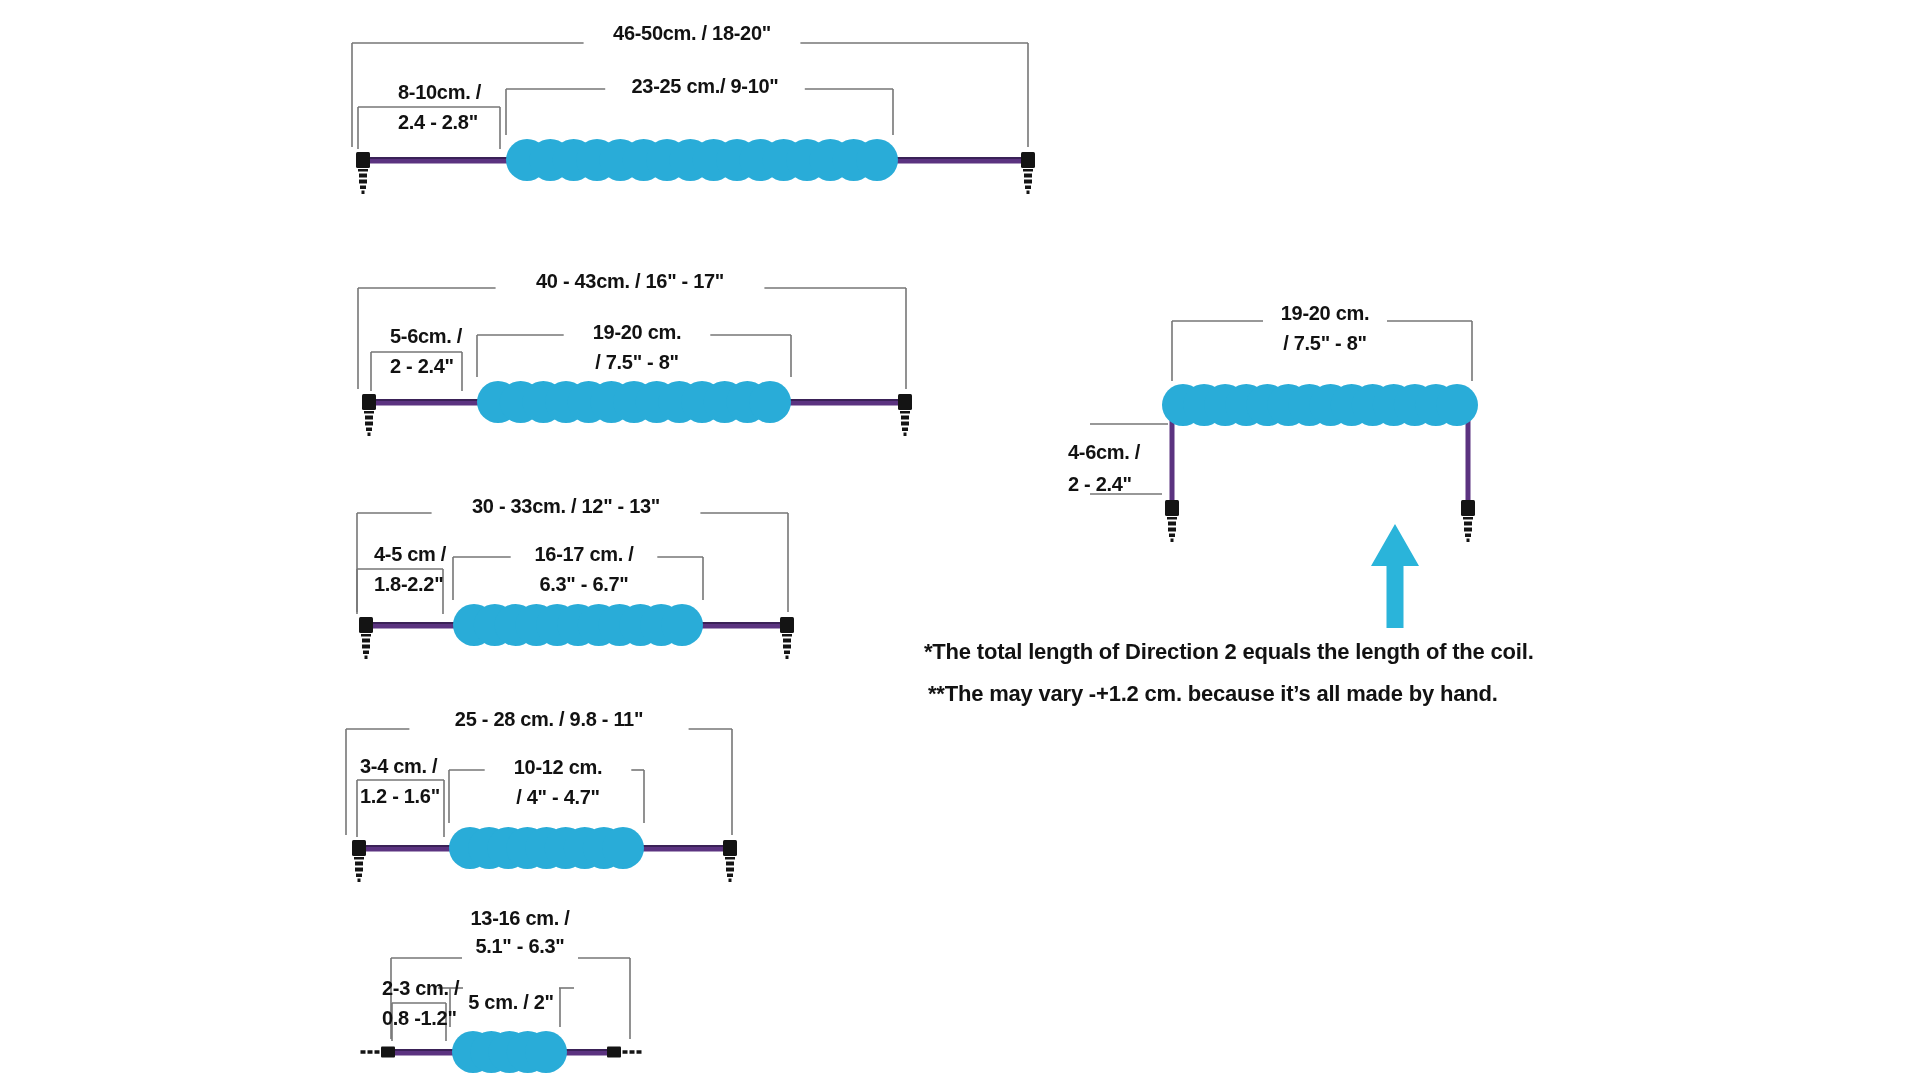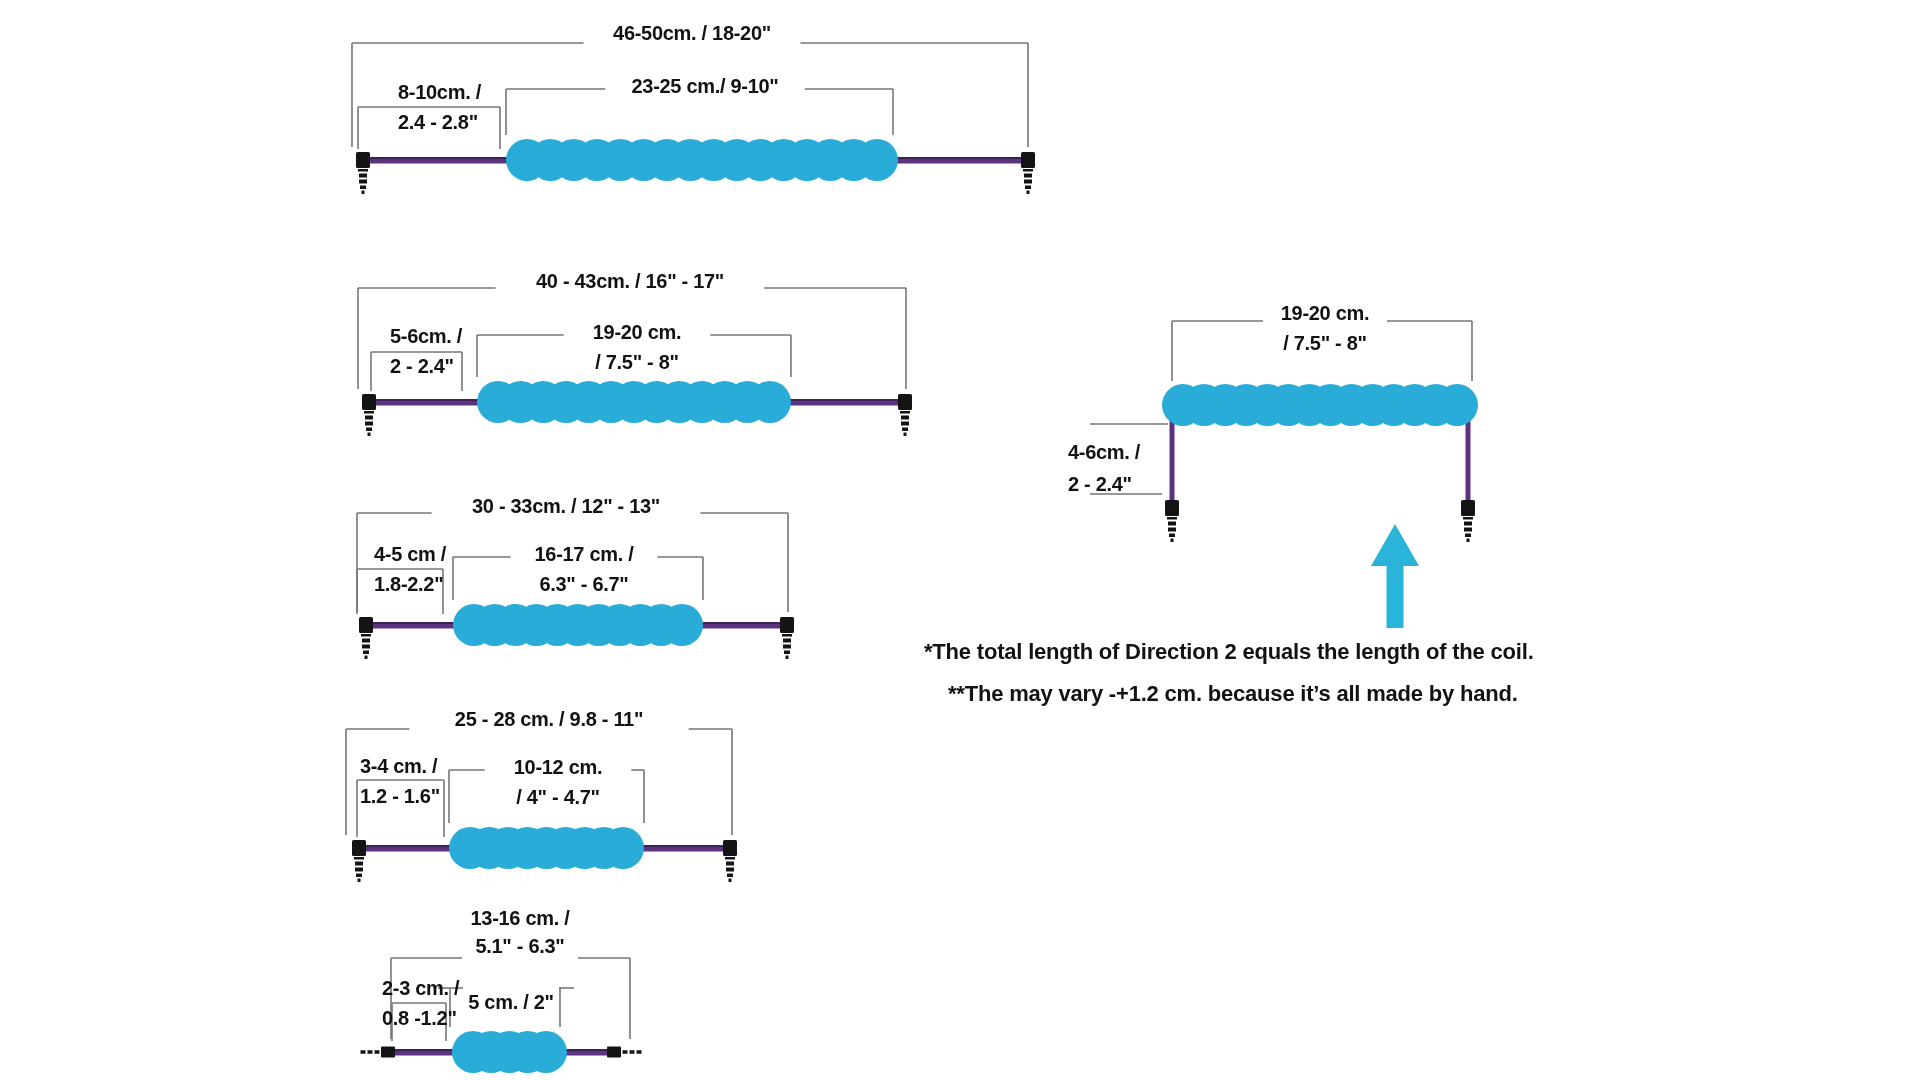--- a/index.html
+++ b/index.html
@@ -11,21 +11,21 @@
   #dg text{
     font-family:"Liberation Sans","DejaVu Sans",sans-serif;
     font-weight:700;font-size:20px;fill:#121212;letter-spacing:-0.3px;
   }
   .notes{position:absolute;left:0;top:0;width:1920px;height:1080px;pointer-events:none;padding-left:45px;}
   .note-line{
     position:absolute;font-weight:700;font-size:22px;color:#121212;
     white-space:nowrap;letter-spacing:-0.2px;line-height:22px;
   }
   #note1{left:924px;top:641px;}
-  #note2{left:928px;top:683px;margin-left:20px;}
+  #note2{left:928px;top:683px;}
 </style>
 </head>
 <body>
 
 <svg id="dg" width="1920" height="1080" viewBox="0 0 1920 1080">
     <g>
       <g>
         <line x1="352" y1="43" x2="583.6" y2="43" stroke="#767676" stroke-width="1.6"></line>
         <line x1="800.4" y1="43" x2="1028" y2="43" stroke="#767676" stroke-width="1.6"></line>
         <line x1="352" y1="43" x2="352" y2="147" stroke="#767676" stroke-width="1.6"></line>

